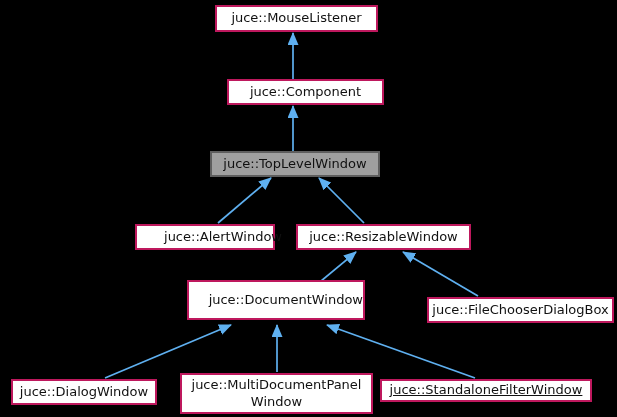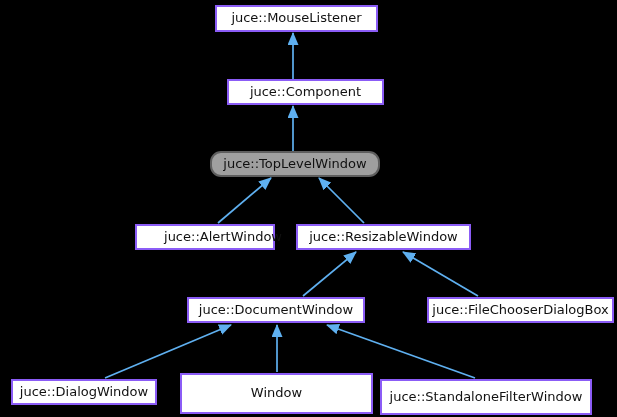--- a/index.html
+++ b/index.html
@@ -20,21 +20,21 @@
     left: 0;
     top: 0;
     width: 617px;
     height: 417px;
     pointer-events: none;
   }
   .node {
     position: absolute;
     box-sizing: border-box;
     background: #ffffff;
-    border: 2px solid #8b5cf6;
+    border: 2px solid #be185d;
     color: #111111;
     font-size: 13px;
     line-height: 1.3;
     display: flex;
     flex-direction: column;
     align-items: center;
     justify-content: center;
     text-align: center;
     white-space: nowrap;
     cursor: pointer;
@@ -70,38 +70,39 @@
         <line x1="475" y1="378" x2="327" y2="325" stroke="#5fb0f0" stroke-width="1.7" marker-end="url(#arrowhead)"></line>
       </g>
   </svg>
   <div id="node-group">
       <div class="node" title="juce::MouseListener" style="left: 215px; top: 5px; width: 163px; height: 27px;">
         <span>juce::MouseListener</span>
       </div>
       <div class="node" title="juce::Component" style="left: 227px; top: 79px; width: 157px; height: 26px;">
         <span>juce::Component</span>
       </div>
-      <div class="node highlight" title="juce::TopLevelWindow" style="left: 210px; top: 151px; width: 170px; height: 26px; border-radius: 11px;">
+      <div class="node highlight" title="juce::TopLevelWindow" style="left: 210px; top: 151px; width: 170px; height: 26px;">
         <span>juce::TopLevelWindow</span>
       </div>
       <div class="node" title="juce::AlertWindow" style="left: 135px; top: 224px; width: 140px; height: 26px; padding-left: 36px;">
         <span>juce::AlertWindow</span>
       </div>
       <div class="node" title="juce::ResizableWindow" style="left: 296px; top: 224px; width: 175px; height: 26px;">
         <span>juce::ResizableWindow</span>
       </div>
-      <div class="node" title="juce::DocumentWindow" style="left: 187px; top: 297px; width: 178px; height: 26px;">
+      <div class="node" title="juce::DocumentWindow" style="left: 187px; top: 280px; width: 178px; height: 40px; align-items: flex-end;">
         <span>juce::DocumentWindow</span>
       </div>
       <div class="node" title="juce::FileChooserDialogBox" style="left: 388px; top: 297px; width: 187px; height: 26px; margin-left: 39px;">
         <span>juce::FileChooserDialogBox</span>
       </div>
       <div class="node" title="juce::DialogWindow" style="left: 11px; top: 379px; width: 146px; height: 26px; text-align: right;">
         <span>juce::DialogWindow</span>
       </div>
       <div class="node" title="juce::MultiDocumentPanelWindow" style="left: 180px; top: 373px; width: 193px; height: 41px;">
+        <span>juce::MultiDocumentPanel</span>
         <span>Window</span>
       </div>
-      <div class="node" title="juce::StandaloneFilterWindow" style="left: 380px; top: 379px; width: 212px; height: 36px;">
+      <div class="node" title="juce::StandaloneFilterWindow" style="left: 380px; top: 379px; width: 212px; height: 23px; text-decoration: underline;">
         <span>juce::StandaloneFilterWindow</span>
       </div>
     </div>
 </div>
 
 </body></html>

